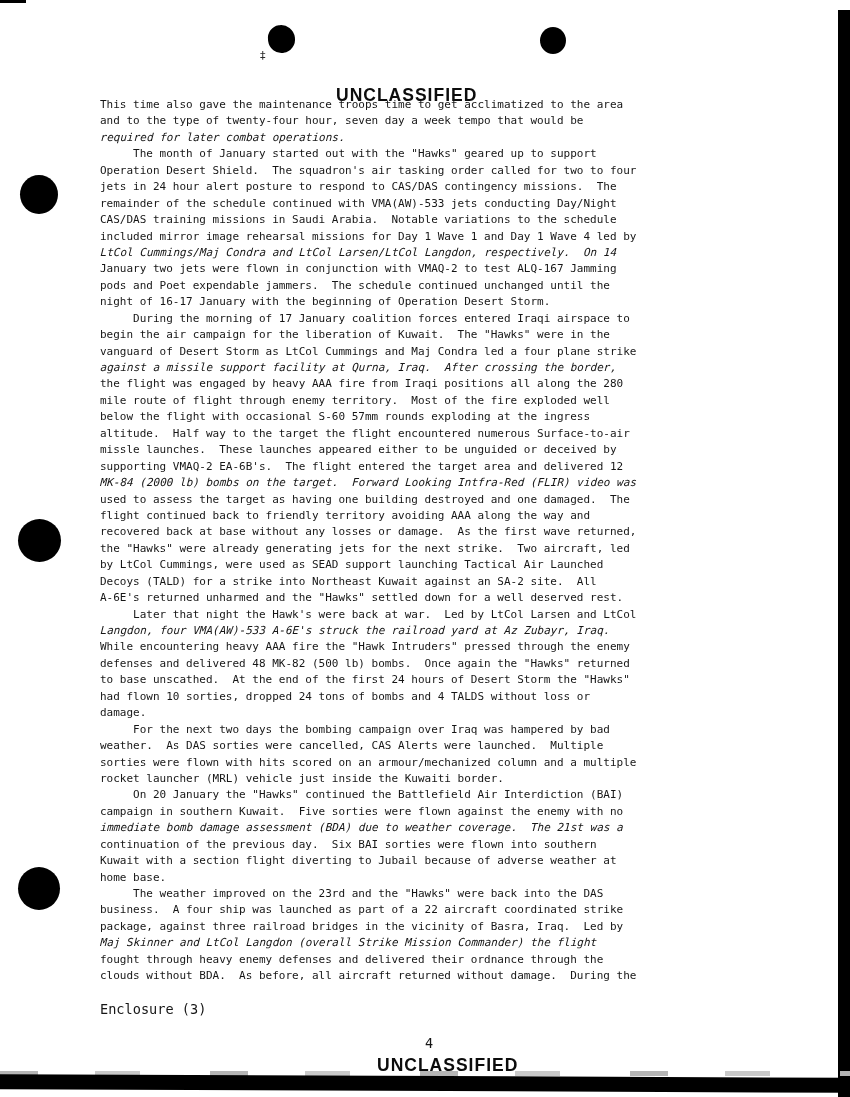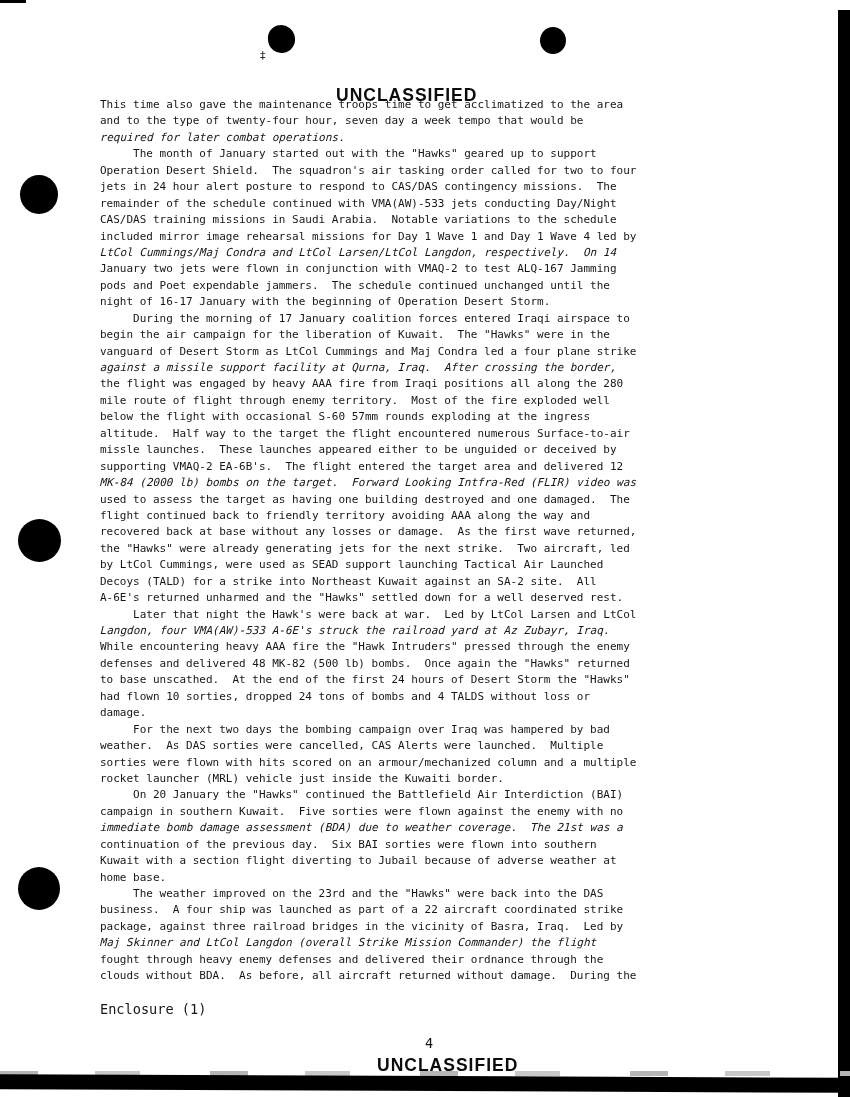--- a/index.html
+++ b/index.html
@@ -118,20 +118,20 @@
   <div class="staple-dot sd-2"></div>
   <div class="stray-mark">‡</div>
   <div class="hole-punch hp-1"></div>
   <div class="hole-punch hp-2"></div>
   <div class="hole-punch hp-3"></div>
 
   <div class="banner header-banner">UNCLASSIFIED</div>
 
   <div class="doc-body"><div class="line">This time also gave the maintenance troops time to get acclimatized to the area</div><div class="line">and to the type of twenty-four hour, seven day a week tempo that would be</div><div class="line em">required for later combat operations.</div><div class="line">     The month of January started out with the "Hawks" geared up to support</div><div class="line">Operation Desert Shield.  The squadron's air tasking order called for two to four</div><div class="line">jets in 24 hour alert posture to respond to CAS/DAS contingency missions.  The</div><div class="line">remainder of the schedule continued with VMA(AW)-533 jets conducting Day/Night</div><div class="line">CAS/DAS training missions in Saudi Arabia.  Notable variations to the schedule</div><div class="line">included mirror image rehearsal missions for Day 1 Wave 1 and Day 1 Wave 4 led by</div><div class="line em">LtCol Cummings/Maj Condra and LtCol Larsen/LtCol Langdon, respectively.  On 14</div><div class="line">January two jets were flown in conjunction with VMAQ-2 to test ALQ-167 Jamming</div><div class="line">pods and Poet expendable jammers.  The schedule continued unchanged until the</div><div class="line">night of 16-17 January with the beginning of Operation Desert Storm.</div><div class="line">     During the morning of 17 January coalition forces entered Iraqi airspace to</div><div class="line">begin the air campaign for the liberation of Kuwait.  The "Hawks" were in the</div><div class="line">vanguard of Desert Storm as LtCol Cummings and Maj Condra led a four plane strike</div><div class="line em">against a missile support facility at Qurna, Iraq.  After crossing the border,</div><div class="line">the flight was engaged by heavy AAA fire from Iraqi positions all along the 280</div><div class="line">mile route of flight through enemy territory.  Most of the fire exploded well</div><div class="line">below the flight with occasional S-60 57mm rounds exploding at the ingress</div><div class="line">altitude.  Half way to the target the flight encountered numerous Surface-to-air</div><div class="line">missle launches.  These launches appeared either to be unguided or deceived by</div><div class="line">supporting VMAQ-2 EA-6B's.  The flight entered the target area and delivered 12</div><div class="line em">MK-84 (2000 lb) bombs on the target.  Forward Looking Intfra-Red (FLIR) video was</div><div class="line">used to assess the target as having one building destroyed and one damaged.  The</div><div class="line">flight continued back to friendly territory avoiding AAA along the way and</div><div class="line">recovered back at base without any losses or damage.  As the first wave returned,</div><div class="line">the "Hawks" were already generating jets for the next strike.  Two aircraft, led</div><div class="line">by LtCol Cummings, were used as SEAD support launching Tactical Air Launched</div><div class="line">Decoys (TALD) for a strike into Northeast Kuwait against an SA-2 site.  All</div><div class="line">A-6E's returned unharmed and the "Hawks" settled down for a well deserved rest.</div><div class="line">     Later that night the Hawk's were back at war.  Led by LtCol Larsen and LtCol</div><div class="line em">Langdon, four VMA(AW)-533 A-6E's struck the railroad yard at Az Zubayr, Iraq.</div><div class="line">While encountering heavy AAA fire the "Hawk Intruders" pressed through the enemy</div><div class="line">defenses and delivered 48 MK-82 (500 lb) bombs.  Once again the "Hawks" returned</div><div class="line">to base unscathed.  At the end of the first 24 hours of Desert Storm the "Hawks"</div><div class="line">had flown 10 sorties, dropped 24 tons of bombs and 4 TALDS without loss or</div><div class="line">damage.</div><div class="line">     For the next two days the bombing campaign over Iraq was hampered by bad</div><div class="line">weather.  As DAS sorties were cancelled, CAS Alerts were launched.  Multiple</div><div class="line">sorties were flown with hits scored on an armour/mechanized column and a multiple</div><div class="line">rocket launcher (MRL) vehicle just inside the Kuwaiti border.</div><div class="line">     On 20 January the "Hawks" continued the Battlefield Air Interdiction (BAI)</div><div class="line">campaign in southern Kuwait.  Five sorties were flown against the enemy with no</div><div class="line em">immediate bomb damage assessment (BDA) due to weather coverage.  The 21st was a</div><div class="line">continuation of the previous day.  Six BAI sorties were flown into southern</div><div class="line">Kuwait with a section flight diverting to Jubail because of adverse weather at</div><div class="line">home base.</div><div class="line">     The weather improved on the 23rd and the "Hawks" were back into the DAS</div><div class="line">business.  A four ship was launched as part of a 22 aircraft coordinated strike</div><div class="line">package, against three railroad bridges in the vicinity of Basra, Iraq.  Led by</div><div class="line em">Maj Skinner and LtCol Langdon (overall Strike Mission Commander) the flight</div><div class="line">fought through heavy enemy defenses and delivered their ordnance through the</div><div class="line">clouds without BDA.  As before, all aircraft returned without damage.  During the</div></div>
 
-  <div class="enclosure-label">Enclosure (1)</div>
+  <div class="enclosure-label">Enclosure (3)</div>
   <div class="banner footer-banner">UNCLASSIFIED</div>
   <div class="page-number">4</div>
 
   <div class="bottom-scan-smudge"></div>
   <div class="bottom-scan-bar"></div>
 
 </div>
 
 </body></html>

